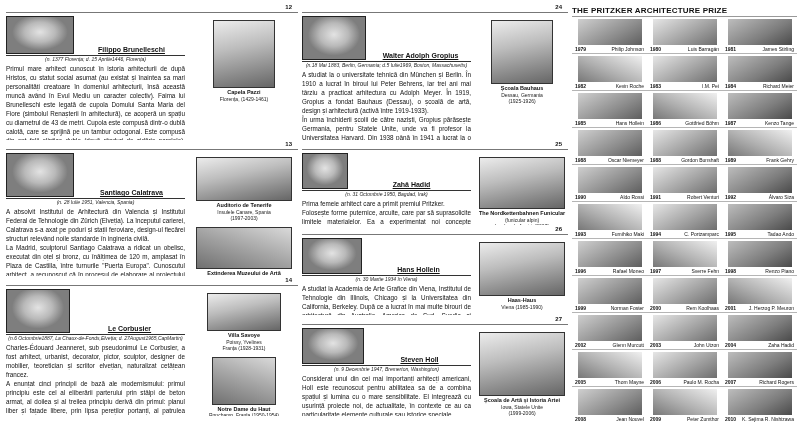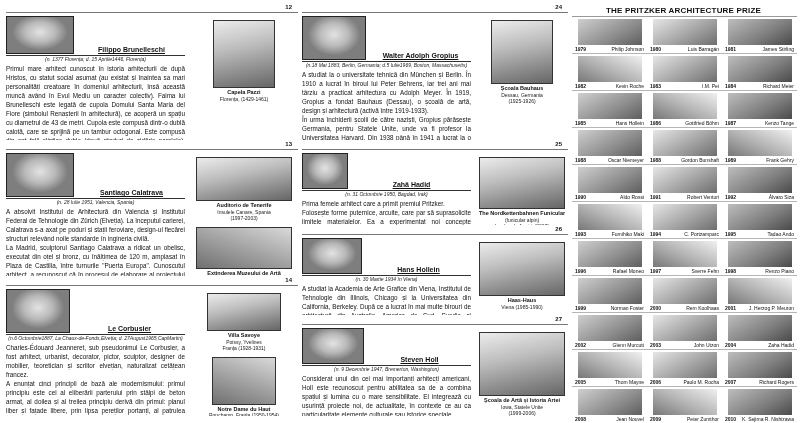--- a/index.html
+++ b/index.html
@@ -26,21 +26,21 @@
   .figs{flex:1;display:flex;flex-direction:column;align-items:center;padding-top:4px;}
   .fig{margin:0 0 6px 0;text-align:center;}
   .fimg{background:linear-gradient(168deg,#ececec 0%,#bdbdbd 40%,#8a8a8a 75%,#666 100%);
         border:1px solid #333;margin:0 auto 1px auto;}
   .fig:nth-child(even) .fimg{background:linear-gradient(200deg,#d9d9d9 0%,#a3a3a3 50%,#707070 100%);}
   .fname{font-size:5.5px;font-weight:bold;line-height:6.5px;}
   .floc{font-size:5px;line-height:6px;white-space:pre-line;color:#222;}
 
   
   .laureates{width:225px;margin-left:4px;box-sizing:border-box;}
-  .prize-title{font-size:8px;font-weight:bold;text-align:center;padding:3px 2px 2px 0;height:13px;
+  .prize-title{font-size:8px;font-weight:bold;text-align:left;padding:3px 2px 2px 0;height:13px;
                box-sizing:border-box;letter-spacing:.2px;white-space:nowrap;}
   .lgrid{display:grid;grid-template-columns:repeat(3,1fr);border-top:1px solid #999;}
   .lcell{height:37px;box-sizing:border-box;border-bottom:1px solid #b5b5b5;padding:1px 1px 0 1px;
          display:flex;flex-direction:column;overflow:hidden;}
   .lp{width:64px;height:26px;margin:1px auto 1px auto;flex:0 0 auto;}
   .lcell:nth-child(3n+1) .lp{background:linear-gradient(150deg,#cfcfcf,#8d8d8d 60%,#5e5e5e);}
   .lcell:nth-child(3n+2) .lp{background:linear-gradient(150deg,#e6e6e6,#a5a5a5 55%,#6e6e6e);}
   .lcell:nth-child(3n)   .lp{background:linear-gradient(150deg,#bdbdbd,#7d7d7d 60%,#4a4a4a);}
   .lcell:nth-child(4n)   .lp{background:linear-gradient(205deg,#f0f0f0,#b0b0b0 55%,#777);}
   .lcap{display:flex;justify-content:space-between;font-size:5px;line-height:6px;padding:0 2px;}

